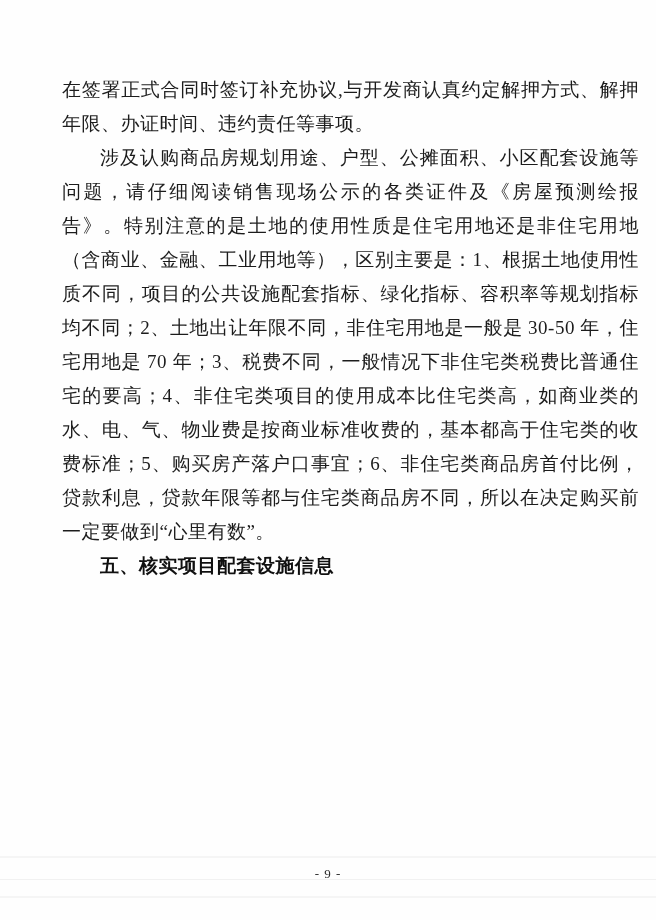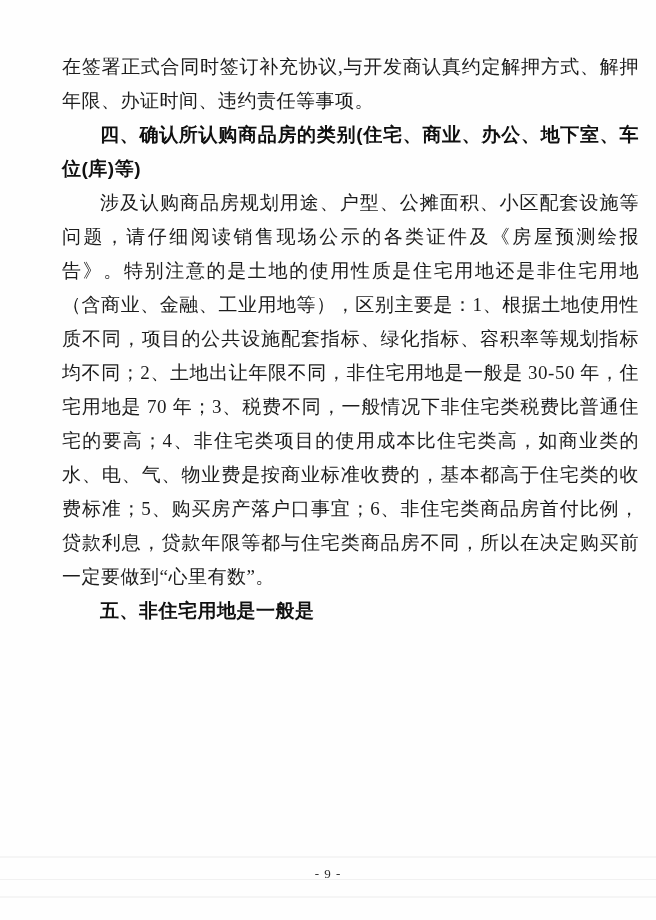--- a/index.html
+++ b/index.html
@@ -11,21 +11,21 @@
     position: relative;
     width: 656px;
     height: 920px;
     margin: 0 auto;
     background: #fefefe;
     box-sizing: border-box;
     overflow: hidden;
   }
   .content {
     position: absolute;
-    top: 50px;
+    top: 73px;
     left: 62px;
     width: 577px;
   }
   .block {
     margin: 0;
     font-family: "Liberation Serif", serif;
     font-size: 19px;
     line-height: 34px;
     color: #1c1c1c;
     text-align: justify;
@@ -62,23 +62,22 @@
   .streak-1 { top: 856px; height: 2px; background: rgba(0,0,0,0.035); }
   .streak-2 { top: 879px; height: 1px; background: rgba(0,0,0,0.05); }
   .streak-3 { top: 896px; height: 2px; background: rgba(0,0,0,0.035); }
 </style>
 </head>
 <body>
 
 <div class="page">
   <div class="content" id="blocks-container">
       <p class="block">在签署正式合同时签订补充协议,与开发商认真约定解押方式、解押年限、办证时间、违约责任等事项。</p>
-      <p class="block heading indent">四、确认所认购商品房的类别(住宅、商业、办公、地下室、车位(库)等)</p>
       <p class="block indent">涉及认购商品房规划用途、户型、公摊面积、小区配套设施等问题，请仔细阅读销售现场公示的各类证件及《房屋预测绘报告》。特别注意的是土地的使用性质是住宅用地还是非住宅用地（含商业、金融、工业用地等），区别主要是：1、根据土地使用性质不同，项目的公共设施配套指标、绿化指标、容积率等规划指标均不同；2、土地出让年限不同，非住宅用地是一般是 30-50 年，住宅用地是 70 年；3、税费不同，一般情况下非住宅类税费比普通住宅的要高；4、非住宅类项目的使用成本比住宅类高，如商业类的水、电、气、物业费是按商业标准收费的，基本都高于住宅类的收费标准；5、购买房产落户口事宜；6、非住宅类商品房首付比例，贷款利息，贷款年限等都与住宅类商品房不同，所以在决定购买前一定要做到“心里有数”。</p>
-      <p class="block heading indent">五、非住宅用地是一般是</p>
+      <p class="block heading indent">五、核实项目配套设施信息</p>
     </div>
 
   <div class="scan-streak streak-1"></div>
   <div class="scan-streak streak-2"></div>
   <div class="scan-streak streak-3"></div>
 
   <div class="footer">
     <span class="page-number">- 9 -</span>
   </div>
 </div>

